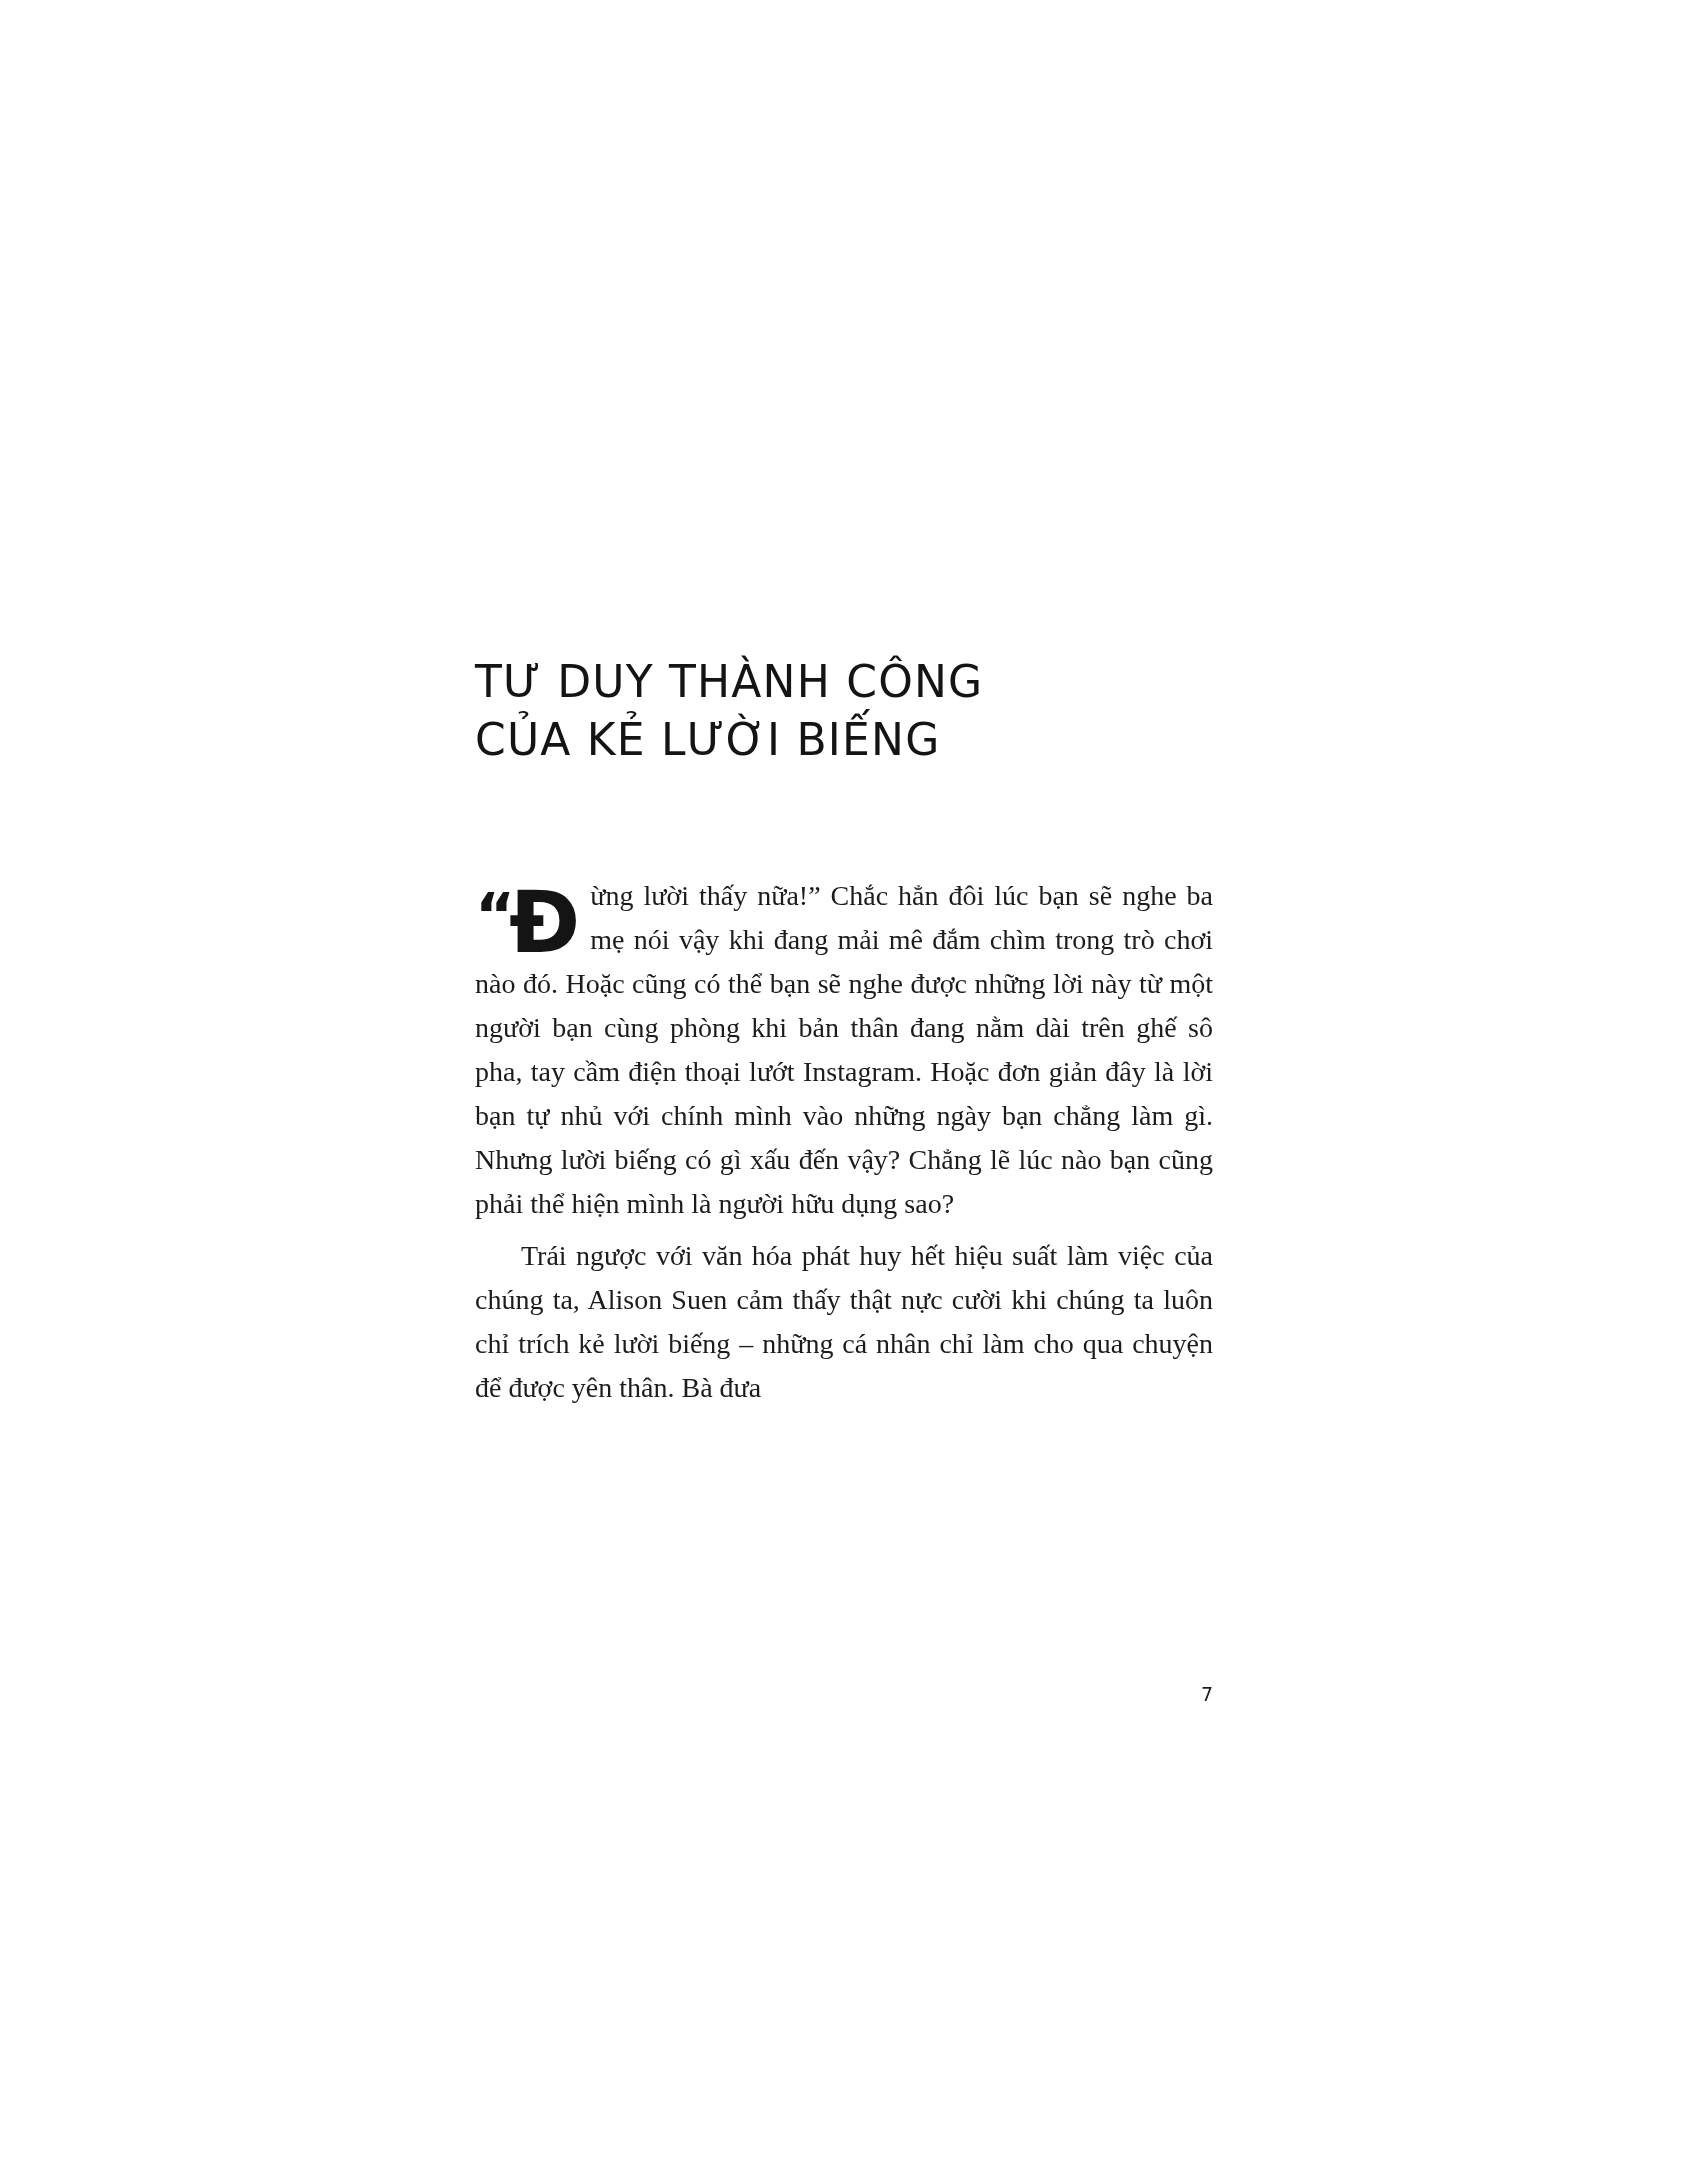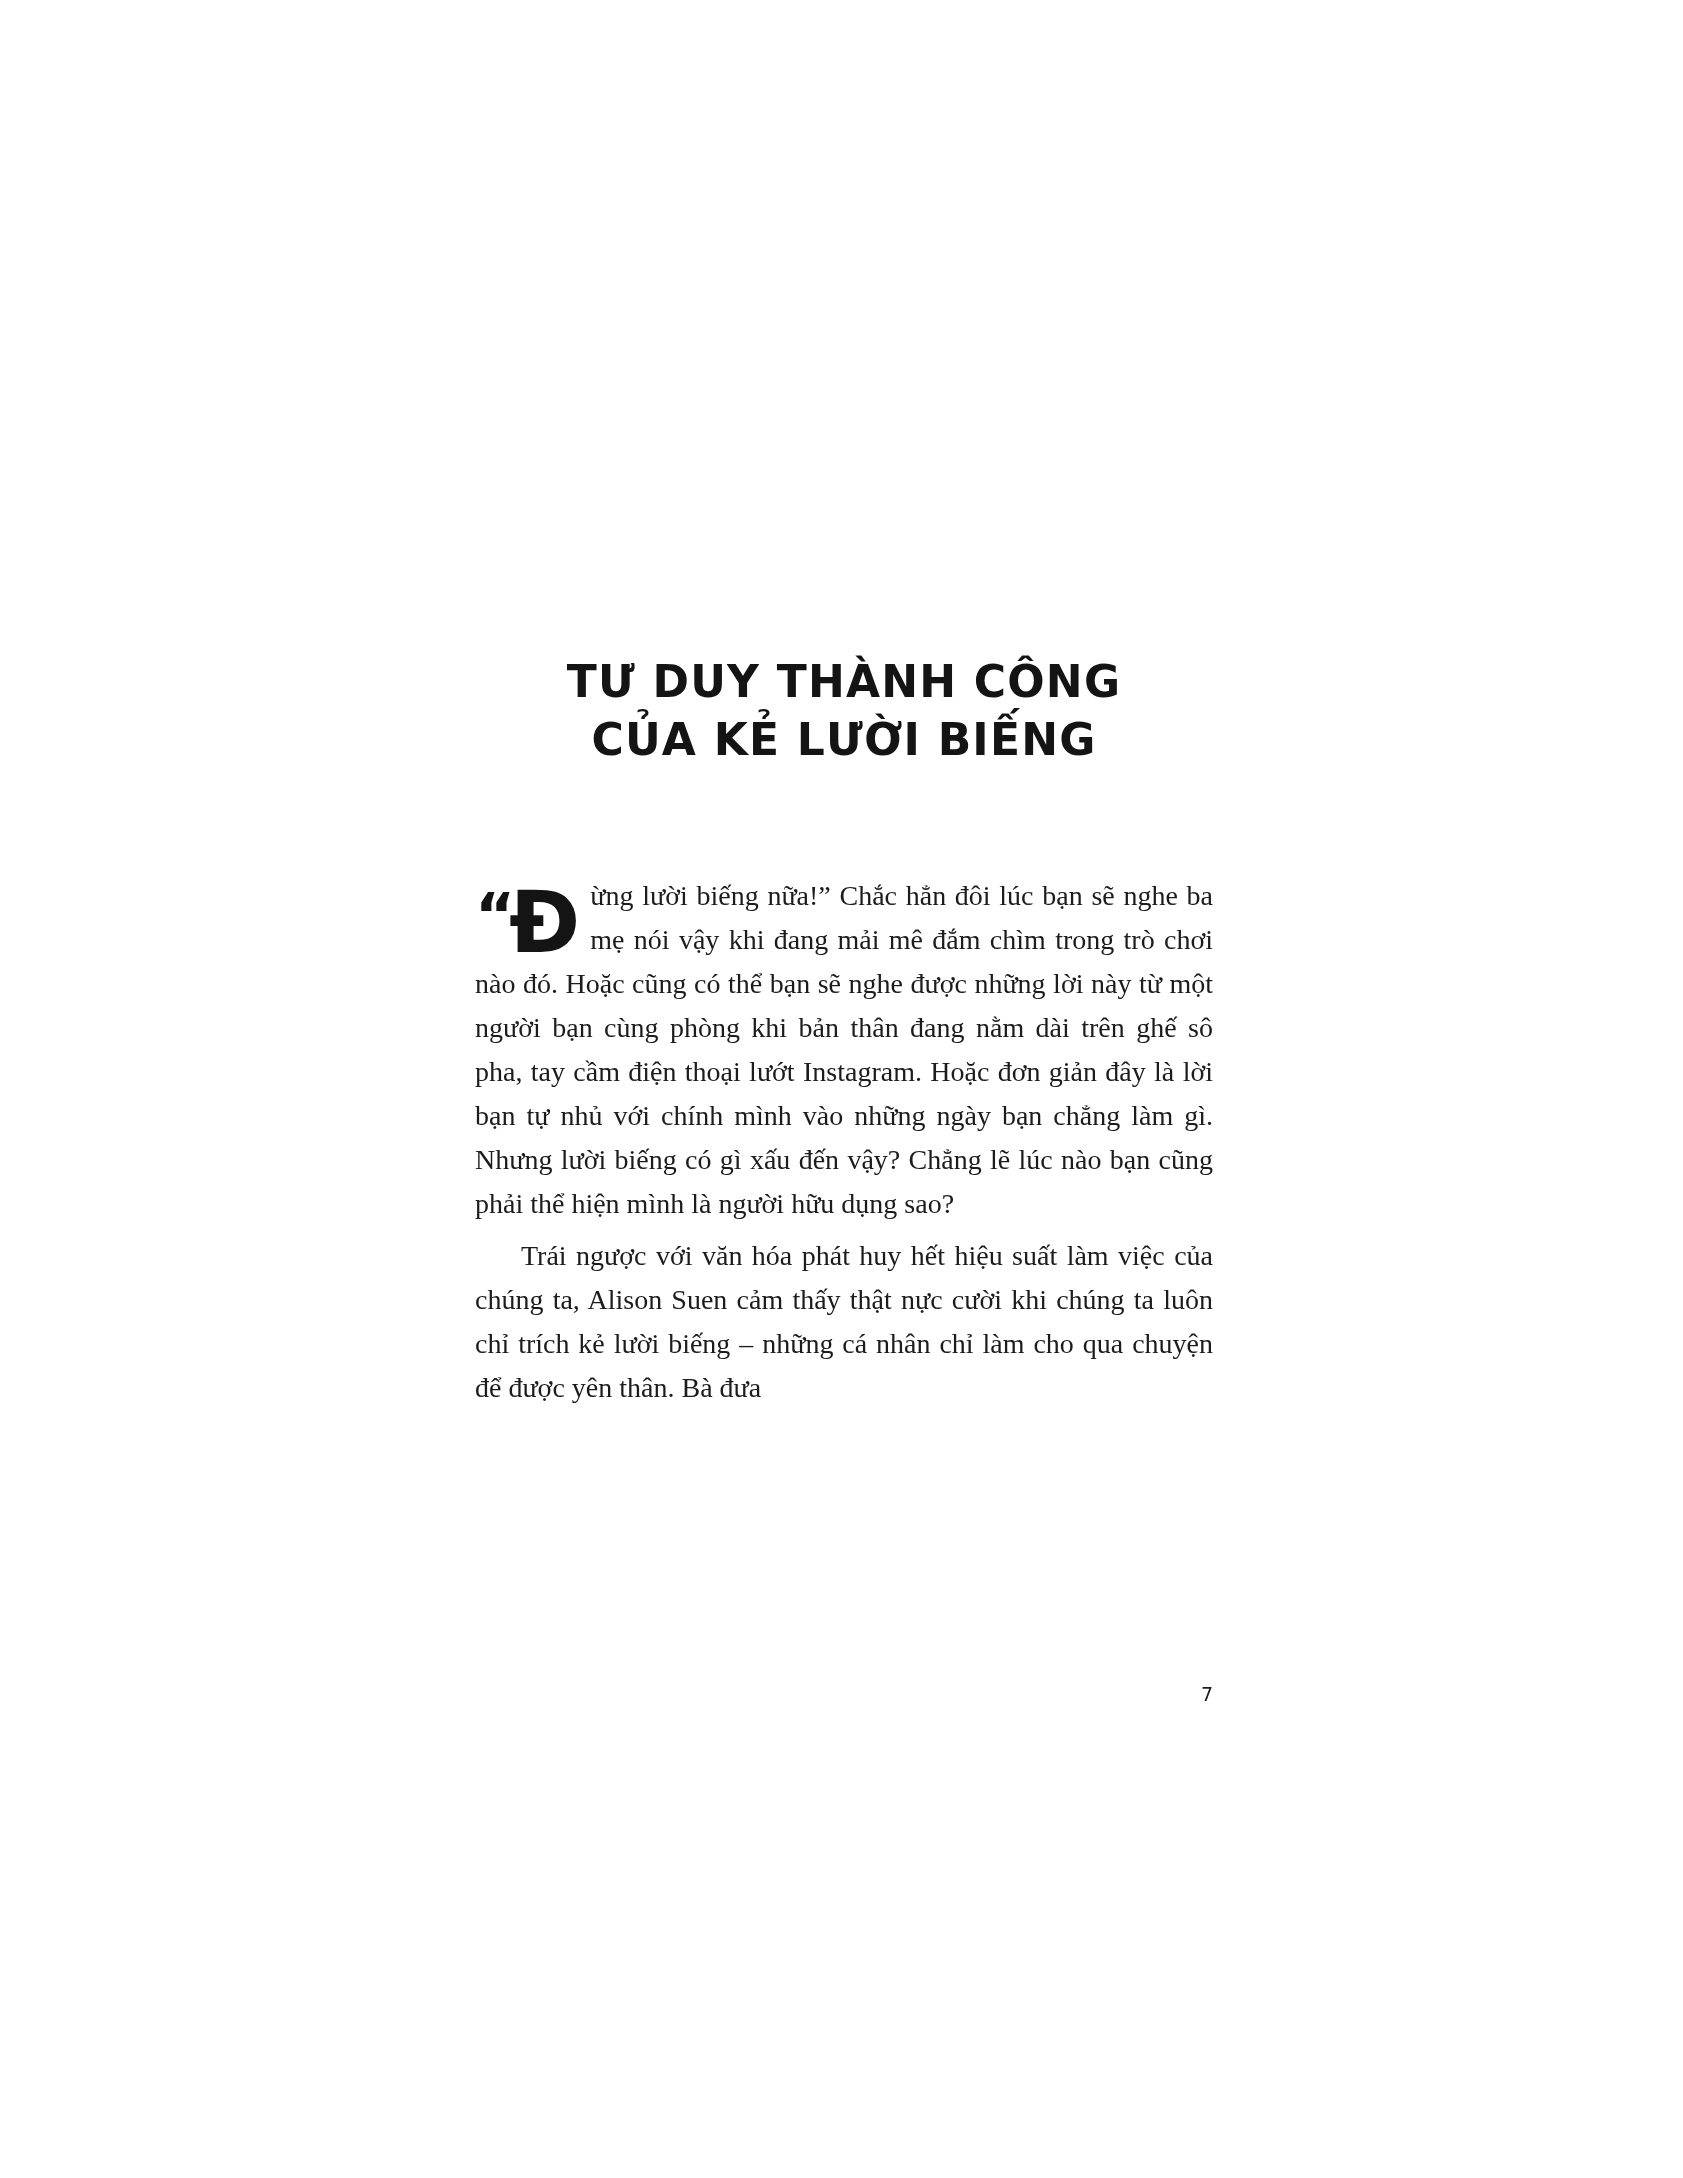--- a/index.html
+++ b/index.html
@@ -28,25 +28,25 @@
   
   .content {
     position: absolute;
     left: 475px;
     top: 653px;
     width: 738px;
   }
 
   .chapter-title {
     font-family: "DejaVu Sans", sans-serif;
-    font-weight: 700;
+    font-weight: 400;
     font-size: 44px;
     line-height: 1.32;
     letter-spacing: 1.2px;
-    text-align: center;
+    text-align: left;
     color: #141414;
     margin: 0;
     text-transform: uppercase;
   }
   .chapter-title .line {
     display: block;
     white-space: nowrap;
   }
 
   .body-block {
@@ -121,21 +121,21 @@
   <div class="content">
 
     <h1 class="chapter-title">
       <span class="line">TƯ DUY THÀNH CÔNG</span>
       <span class="line">CỦA KẺ LƯỜI BIẾNG</span>
     </h1>
 
     <div class="body-block">
 
       <p class="para opening">
-        <span class="dropwrap"><span class="openquote">“</span><span class="dropcap">Đ</span></span><span class="first-line-rest">ừng lười biếng nữa!”</span>
+        <span class="dropwrap"><span class="openquote">“</span><span class="dropcap">Đ</span></span><span class="first-line-rest">ừng lười thấy nữa!”</span>
         <span>Chắc hẳn đôi lúc bạn sẽ nghe ba mẹ nói vậy khi đang mải mê đắm chìm trong trò chơi nào đó. Hoặc cũng có thể bạn sẽ nghe được những lời này từ một người bạn cùng phòng khi bản thân đang nằm dài trên ghế sô pha, tay cầm điện thoại lướt Instagram. Hoặc đơn giản đây là lời bạn tự nhủ với chính mình vào những ngày bạn chẳng làm gì. Nhưng lười biếng có gì xấu đến vậy? Chẳng lẽ lúc nào bạn cũng phải thể hiện mình là người hữu dụng sao?</span>
       </p>
 
       <p class="para">Trái ngược với văn hóa phát huy hết hiệu suất làm việc của chúng ta, Alison Suen cảm thấy thật nực cười khi chúng ta luôn chỉ trích kẻ lười biếng – những cá nhân chỉ làm cho qua chuyện để được yên thân. Bà đưa</p>
 
     </div>
   </div>
 
   <div class="page-number">7</div>
 

